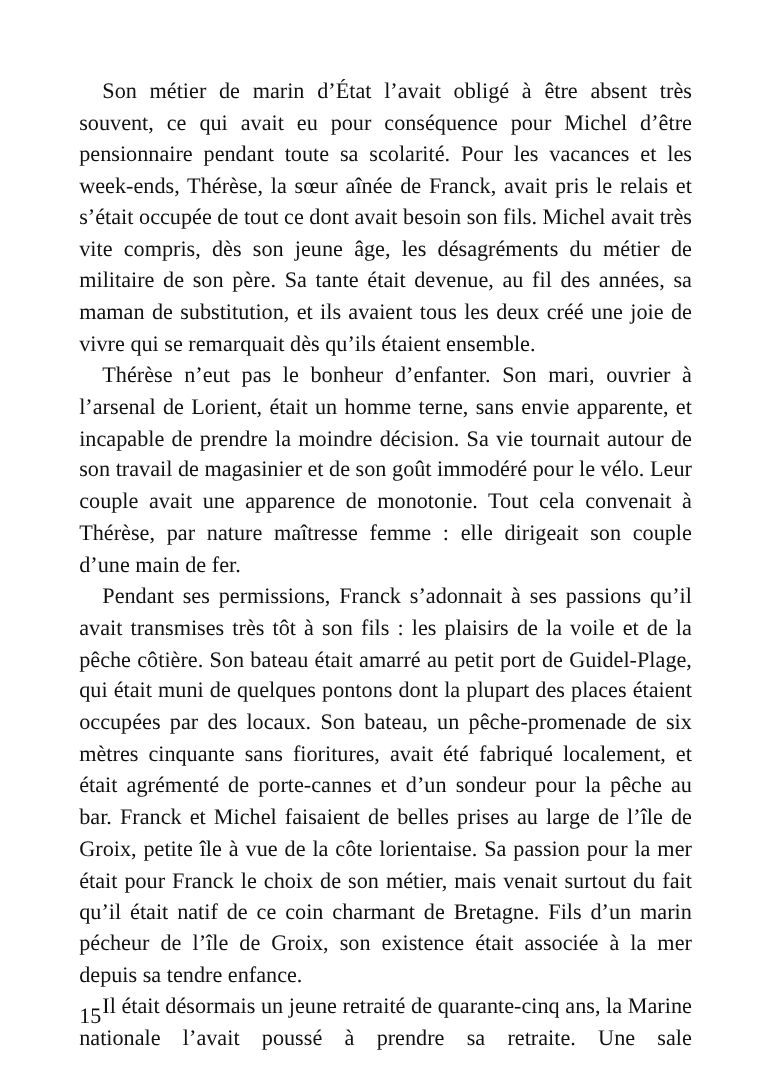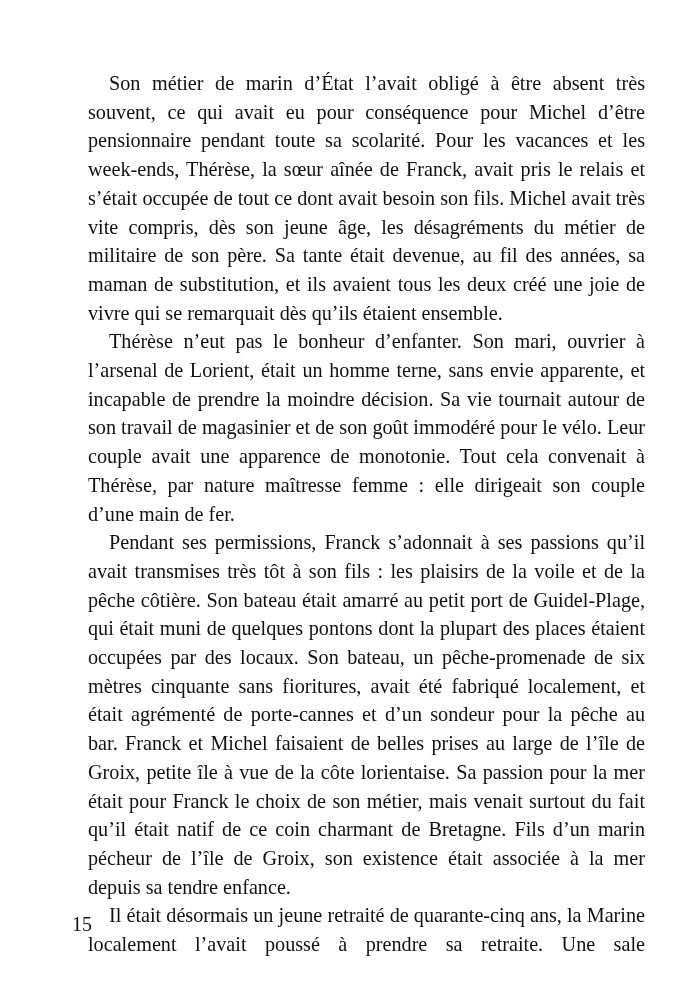--- a/index.html
+++ b/index.html
@@ -10,21 +10,21 @@
     body {
       width: 700px;
       height: 992px;
       position: relative;
       overflow: hidden;
       color: #111111;
       font-family: "Liberation Serif", "DejaVu Serif", serif;
     }
     .page-body {
       position: absolute;
-      left: 88px;
+      left: 72px;
       top: 69px;
       width: 557px;
       font-size: 20.2px;
       line-height: 28.7px;
     }
     .para {
       margin: 0;
       text-align: justify;
       text-indent: 21px;
       hyphens: none;
@@ -37,16 +37,16 @@
       line-height: 24px;
     }
   </style>
 </head>
 <body>
 
 <div class="page-body">
   <p class="para">Son métier de marin d’État l’avait obligé à être absent très souvent, ce qui avait eu pour conséquence pour Michel d’être pensionnaire pendant toute sa scolarité. Pour les vacances et les week-ends, Thérèse, la sœur aînée de Franck, avait pris le relais et s’était occupée de tout ce dont avait besoin son fils. Michel avait très vite compris, dès son jeune âge, les désagréments du métier de militaire de son père. Sa tante était devenue, au fil des années, sa maman de substitution, et ils avaient tous les deux créé une joie de vivre qui se remarquait dès qu’ils étaient ensemble.</p>
   <p class="para">Thérèse n’eut pas le bonheur d’enfanter. Son mari, ouvrier à l’arsenal de Lorient, était un homme terne, sans envie apparente, et incapable de prendre la moindre décision. Sa vie tournait autour de son travail de magasinier et de son goût immodéré pour le vélo. Leur couple avait une apparence de monotonie. Tout cela convenait à Thérèse, par nature maîtresse femme : elle dirigeait son couple d’une main de fer.</p>
   <p class="para">Pendant ses permissions, Franck s’adonnait à ses passions qu’il avait transmises très tôt à son fils : les plaisirs de la voile et de la pêche côtière. Son bateau était amarré au petit port de Guidel-Plage, qui était muni de quelques pontons dont la plupart des places étaient occupées par des locaux. Son bateau, un pêche-promenade de six mètres cinquante sans fioritures, avait été fabriqué localement, et était agrémenté de porte-cannes et d’un sondeur pour la pêche au bar. Franck et Michel faisaient de belles prises au large de l’île de Groix, petite île à vue de la côte lorientaise. Sa passion pour la mer était pour Franck le choix de son métier, mais venait surtout du fait qu’il était natif de ce coin charmant de Bretagne. Fils d’un marin pécheur de l’île de Groix, son existence était associée à la mer depuis sa tendre enfance.</p>
-  <p class="para last" style="text-align-last: justify;">Il était désormais un jeune retraité de quarante-cinq ans, la Marine localement l’avait poussé à prendre sa retraite. Une sale</p>
+  <p class="para last" style="text-align-last: justify;">Il était désormais un jeune retraité de quarante-cinq ans, la Marine nationale l’avait poussé à prendre sa retraite. Une sale</p>
 </div>
 
 <div class="page-number">15</div>
 
 </body></html>

